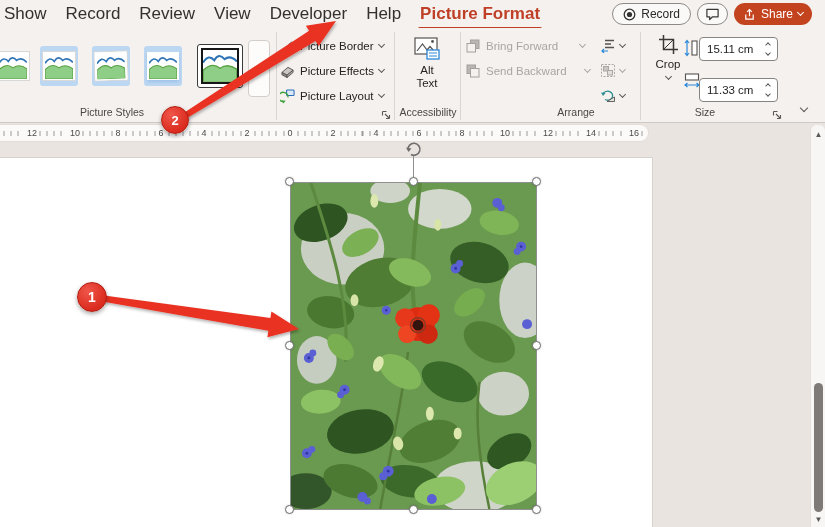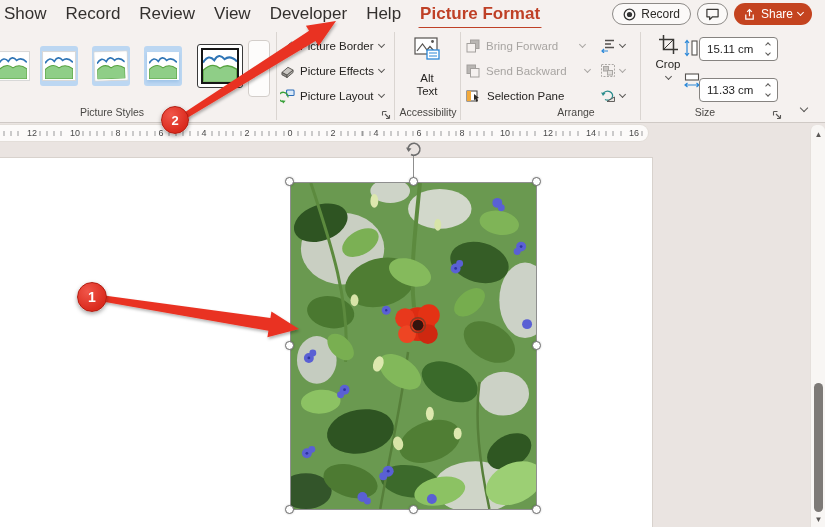--- a/index.html
+++ b/index.html
@@ -207,49 +207,41 @@
     <div class="vsep" style="left:394px;"></div>
 
     <div class="bigbtn" style="left:402px; top:8px; width:50px;">
       <svg width="27" height="26" viewBox="0 0 27 26">
         <rect x="1" y="2" width="22" height="16" fill="#fff" stroke="#55524f" stroke-width="1.2"></rect>
         <circle cx="18.5" cy="5.5" r="1.4" fill="#55524f"></circle>
         <path d="M3 15 l5.5 -7 4.5 6 3 -3.5 4 4.5" fill="none" stroke="#55524f" stroke-width="1.2"></path>
         <rect x="13" y="14" width="12" height="9" fill="#fff" stroke="#2b88d8" stroke-width="1.3"></rect>
         <path d="M15 17 h8 M15 20 h8" stroke="#2b88d8" stroke-width="1.2"></path>
       </svg>
-      <span style="width:30px; text-align:center; line-height:13px; margin-top:10px;">Alt Text</span>
+      <span style="width:30px; text-align:center; line-height:13px; margin-top:2px;">Alt Text</span>
     </div>
     <div class="grouplabel" style="left:396px; width:64px;">Accessibility</div>
 
     <div class="vsep" style="left:460px;"></div>
 
     <div class="arr-row disabled" style="top:8px;">
       <svg width="14" height="14" viewBox="0 0 14 14">
         <rect x="4.5" y="1" width="8.5" height="8.5" fill="#b9b6b3" stroke="#a3a09d"></rect>
         <rect x="1" y="4.5" width="8.5" height="8.5" fill="#f5f1ef" stroke="#a3a09d"></rect>
       </svg>
       <span>Bring Forward</span>
       <span class="chev gray" style="margin-left:16px;"></span>
     </div>
     <div class="arr-row disabled" style="top:33px;">
       <svg width="14" height="14" viewBox="0 0 14 14">
         <rect x="1" y="1" width="8.5" height="8.5" fill="#b9b6b3" stroke="#a3a09d"></rect>
         <rect x="4.5" y="4.5" width="8.5" height="8.5" fill="#f5f1ef" stroke="#a3a09d"></rect>
       </svg>
       <span>Send Backward</span>
       <span class="chev gray" style="margin-left:12px;"></span>
-    </div>
-    <div class="arr-row" style="top:58px;">
-      <svg width="15" height="14" viewBox="0 0 15 14">
-        <rect x="1" y="2" width="10" height="10" fill="#fff" stroke="#55524f" stroke-width="1.1"></rect>
-        <rect x="1" y="2" width="4" height="10" fill="#f2a93b"></rect>
-        <path d="M8 5 l5 4 -2.2 .3 1.2 2.7 -1.6 .7 -1.2 -2.7 -1.2 1.6 Z" fill="#2b2926"></path>
-      </svg>
-      <span>Selection Pane</span>
     </div>
     <div class="mini-btn" style="left:600px; top:10px;">
       <svg width="16" height="15" viewBox="0 0 16 15">
         <path d="M5 2.5 h9 M5 6 h6 M5 9.5 h9" stroke="#55524f" stroke-width="1.3"></path>
         <path d="M8 13 H2 M4 11 L2 13 L4 15" fill="none" stroke="#2b88d8" stroke-width="1.2"></path>
       </svg>
       <span class="chev"></span>
     </div>
     <div class="mini-btn" style="left:600px; top:35px;">
       <svg width="16" height="15" viewBox="0 0 16 15">

